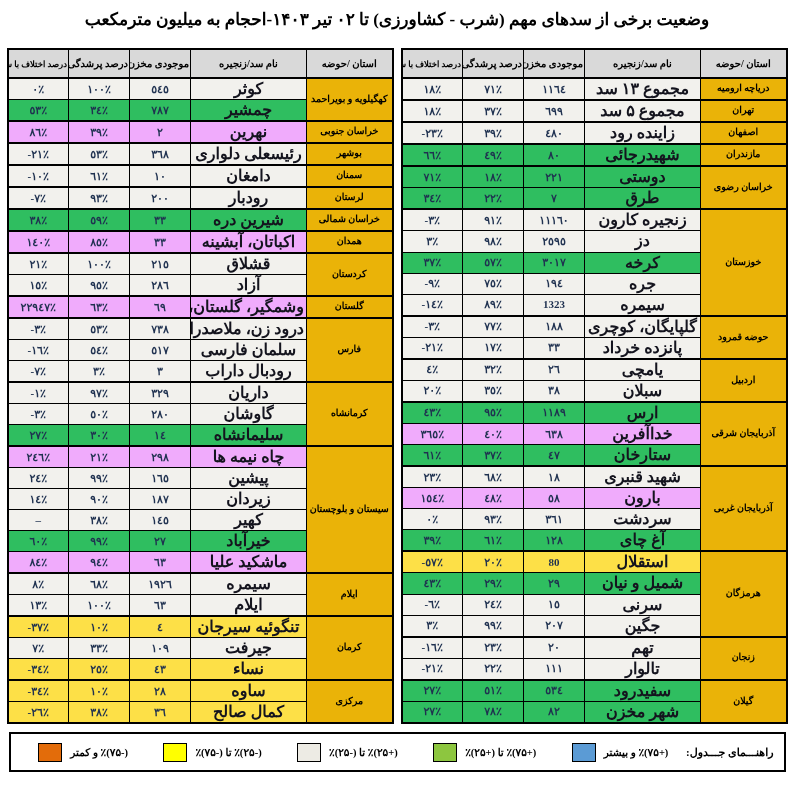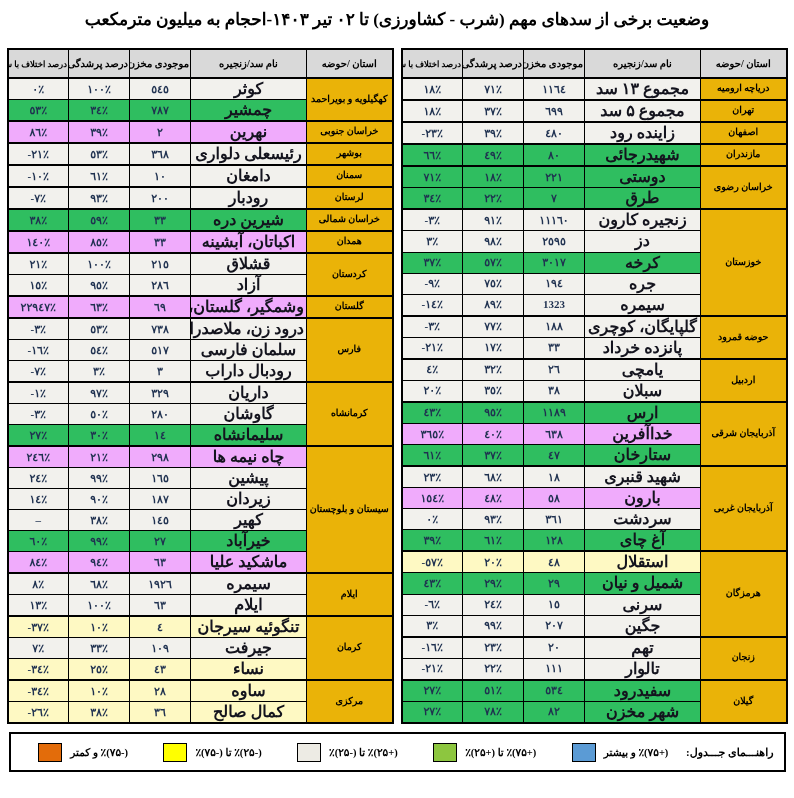--- a/index.html
+++ b/index.html
@@ -12,21 +12,21 @@
   th:nth-child(5){font-size:8.5px;}
   td{border:1px solid #000;height:20px;padding:0 2px;text-align:center;font-weight:bold;
      font-size:11px;line-height:1;white-space:nowrap;overflow:hidden;}
   td.province{background:#eab308;color:#000;font-size:9.5px;}
   td.name{color:#14141e;font-size:16px;}
   td.num{color:#1F3150;direction:ltr;font-size:11px;}
   tr.group-start td{border-top:2px solid #000;}
   .tone-white{background:#F2F1ED;}
   .tone-green{background:#2FBE60;}
   .tone-blue{background:#f0abfc;}
-  .tone-yellow{background:#fef9c3;}
+  .tone-yellow{background:#fde047;}
   .legend{width:777px;margin:8px auto 0 auto;border:2px solid #000;height:40px;
           display:flex;direction:rtl;align-items:center;padding:0 10px;box-sizing:border-box;
           justify-content:space-between;background:#fff;}
   .legend-label{font-size:11px;font-weight:bold;color:#000;}
   .legend-items{display:flex;direction:rtl;align-items:center;flex:1;justify-content:space-around;}
   .legend-item{display:flex;direction:rtl;align-items:center;gap:8px;}
   .legend-text{font-size:10.5px;font-weight:bold;color:#000;}
   .swatch{width:22px;height:17px;border:1px solid #000;display:inline-block;}
 </style>
 </head>
@@ -191,21 +191,21 @@
           </tr>
           <tr>
             <td class="name tone-green">آغ چای</td>
             <td class="num tone-green">١٢٨</td>
             <td class="num tone-green">٦١٪</td>
             <td class="num tone-green">٣٩٪</td>
           </tr>
           <tr class="group-start">
             <td class="province" rowspan="4">هرمزگان</td>
             <td class="name tone-yellow">استقلال</td>
-            <td class="num tone-yellow">٤٨</td>
+            <td class="num tone-yellow">80</td>
             <td class="num tone-yellow">٢٠٪</td>
             <td class="num tone-yellow">-٥٧٪</td>
           </tr>
           <tr>
             <td class="name tone-green">شمیل و نیان</td>
             <td class="num tone-green">٢٩</td>
             <td class="num tone-green">٢٩٪</td>
             <td class="num tone-green">٤٣٪</td>
           </tr>
           <tr>

